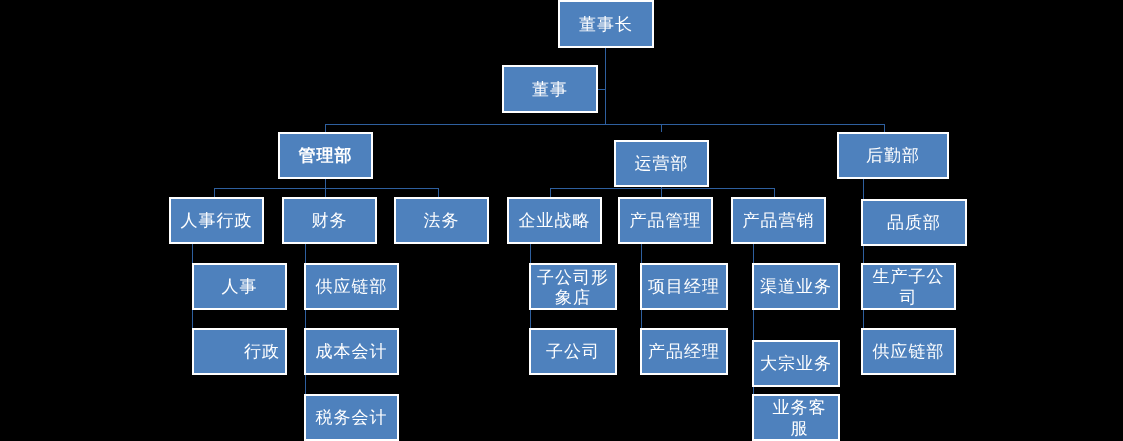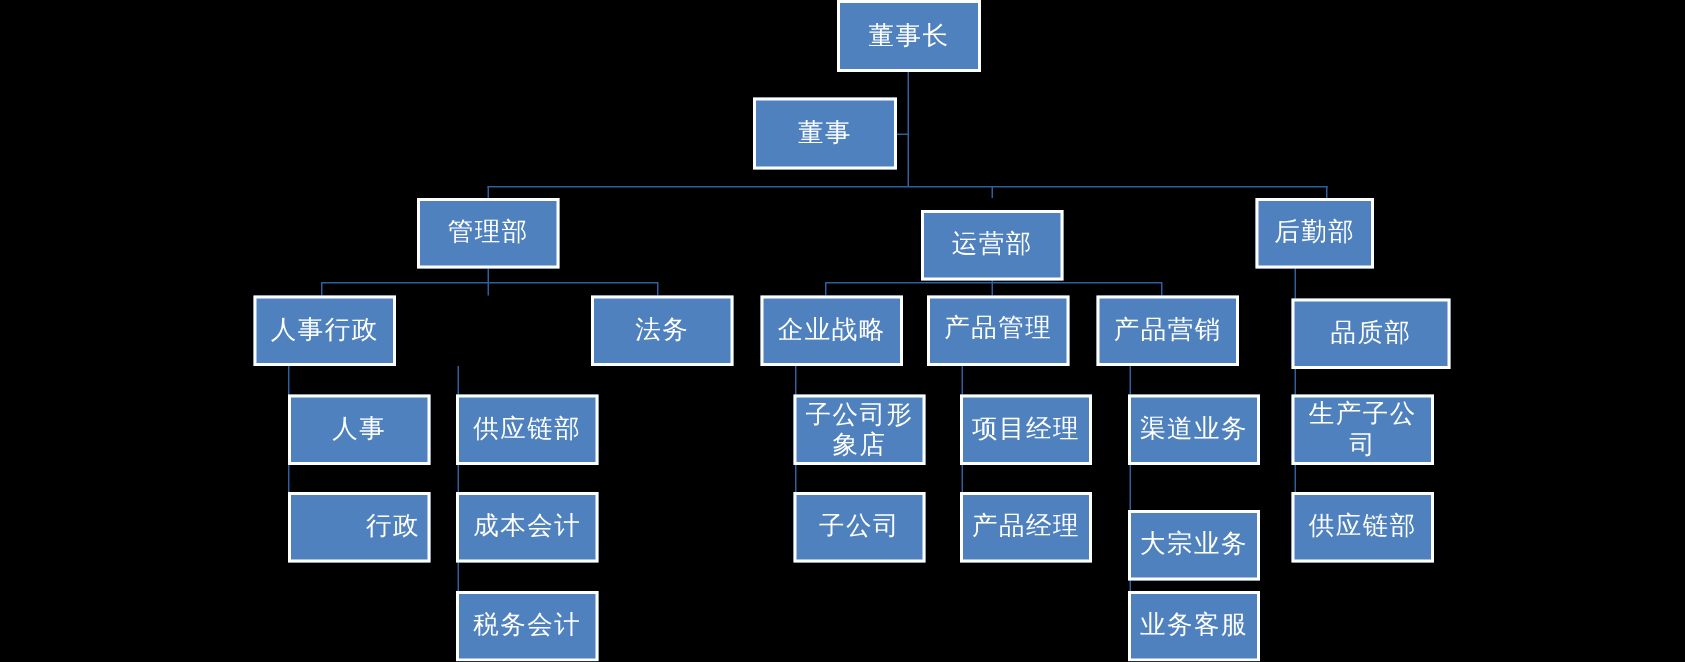--- a/index.html
+++ b/index.html
@@ -91,44 +91,45 @@
 
   <div class="conn v" style="left:753px; top:244px; height:174px;"></div>
   <div class="conn h" style="left:753px; top:287px; width:9px;"></div>
   <div class="conn h" style="left:753px; top:352px; width:9px;"></div>
   <div class="conn h" style="left:753px; top:418px; width:9px;"></div>
 
   <div class="node" style="left:558px; top:0px; width:96px; height:48px;">董事长</div>
 
   <div class="node" style="left:502px; top:65px; width:96px; height:48px;">董事</div>
 
-  <div class="node" style="left:278px; top:132px; width:95px; height:47px;">管理部</div>
+  <div class="node" style="left:278px; top:132px; width:95px; height:47px;font-weight:bold;">管理部</div>
   <div class="node" style="left:614px; top:140px; width:95px; height:47px;">运营部</div>
-  <div class="node" style="left:837px; top:132px; width:79px; height:47px;">后勤部</div>
+  <div class="node" style="left:837px; top:132px; width:112px; height:47px;">后勤部</div>
 
   <div class="node" style="left:169px; top:197px; width:95px; height:47px;">人事行政</div>
+  <div class="node" style="left:282px; top:197px; width:95px; height:47px;">财务</div>
   <div class="node" style="left:394px; top:197px; width:95px; height:47px;">法务</div>
   <div class="node" style="left:507px; top:197px; width:95px; height:47px;">企业战略</div>
-  <div class="node" style="left:618px; top:197px; width:95px; height:47px;font-family:Liberation Mono, monospace;">产品管理</div>
+  <div class="node" style="left:618px; top:197px; width:95px; height:47px;">产品管理</div>
   <div class="node" style="left:731px; top:197px; width:95px; height:47px;">产品营销</div>
   <div class="node" style="left:861px; top:199px; width:106px; height:47px;">品质部</div>
 
   <div class="node" style="left:192px; top:263px; width:95px; height:47px;">人事</div>
   <div class="node" style="left:192px; top:328px; width:95px; height:47px;padding-left:48px;">行政</div>
 
   <div class="node" style="left:304px; top:263px; width:95px; height:47px;">供应链部</div>
   <div class="node" style="left:304px; top:394px; width:95px; height:47px;">税务会计</div>
   <div class="node" style="left:304px; top:328px; width:95px; height:47px;">成本会计</div>
 
   <div class="node wrap" style="left:529px; top:263px; width:88px; height:47px;">子公司形象店</div>
   <div class="node" style="left:529px; top:328px; width:88px; height:47px;">子公司</div>
 
   <div class="node" style="left:640px; top:263px; width:88px; height:47px;">项目经理</div>
   <div class="node" style="left:640px; top:328px; width:88px; height:47px;">产品经理</div>
 
   <div class="node" style="left:752px; top:263px; width:88px; height:47px;">渠道业务</div>
   <div class="node" style="left:752px; top:340px; width:88px; height:47px;">大宗业务</div>
-  <div class="node" style="left:752px; top:394px; width:88px; height:47px;">业务客服</div>
+  <div class="node" style="left:752px; top:394px; width:88px; height:47px;padding-left:10px;">业务客服</div>
 
   <div class="node" style="left:861px; top:263px; width:95px; height:47px;">生产子公司</div>
   <div class="node" style="left:861px; top:328px; width:95px; height:47px;">供应链部</div>
 
 </div>
 
 </body></html>

